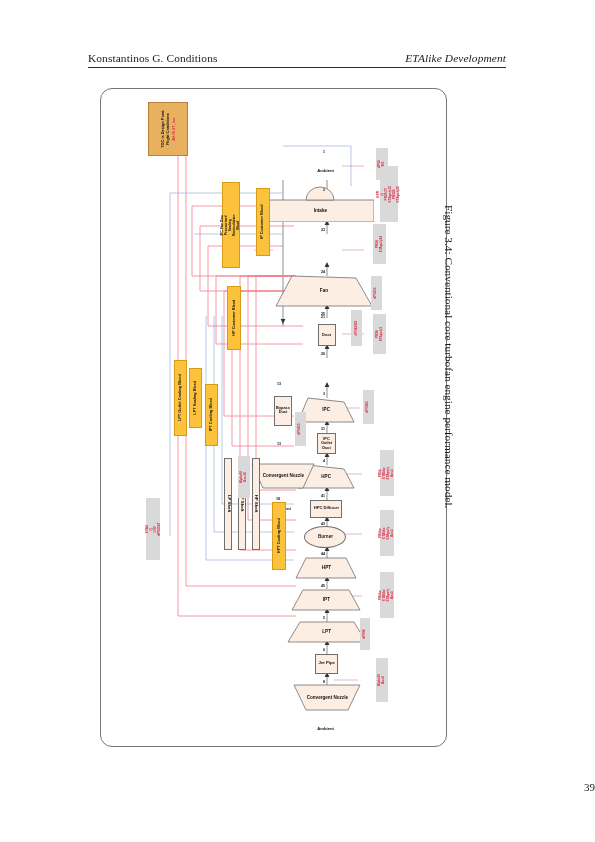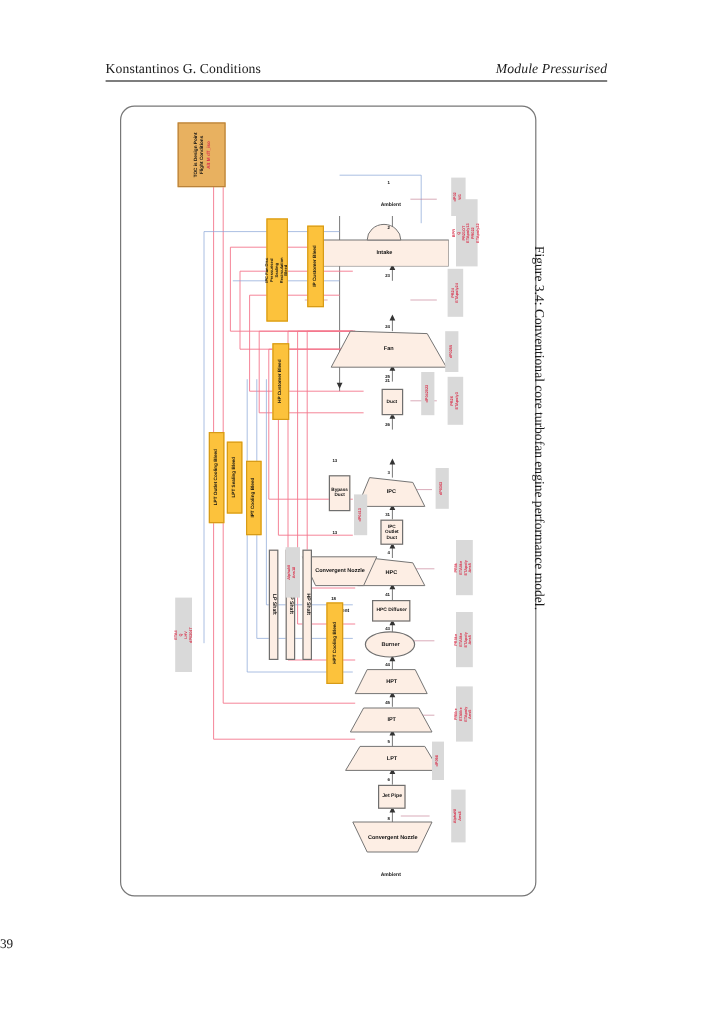--- a/index.html
+++ b/index.html
@@ -14,21 +14,21 @@
   
   #page-header{
     position:absolute;left:88px;top:52px;width:418px;
     display:flex;justify-content:space-between;align-items:flex-end;
     border-bottom:1px solid #2a2a2a;padding-bottom:3px;
   }
   #page-header .hdr-left{font-size:11.4px;letter-spacing:.1px;}
   #page-header .hdr-right{font-size:11.4px;font-style:italic;letter-spacing:.1px;}
 
   #page-number{
-    position:absolute;left:0;top:781px;width:595px;text-align:left;
+    position:absolute;left:0;top:781px;width:595px;text-align:right;
     font-size:11px;
   }
 
   
   #figure-caption{
     position:absolute;
     left:455px;top:205px;
     width:410px;height:20px;
     transform:rotate(90deg);
     transform-origin:0 0;
@@ -124,21 +124,21 @@
   .statnum span{display:block;transform:rotate(180deg);}
 
   .intake-shell{position:absolute;}
   svg.lines{position:absolute;left:0;top:0;width:345px;height:657px;overflow:visible;}
 </style>
 </head>
 <body>
 
 <div id="page-header">
   <div class="hdr-left">Konstantinos G. Conditions</div>
-  <div class="hdr-right">Module Pressurised</div>
+  <div class="hdr-right">ETAlike Development</div>
 </div>
 
 <div id="figure-frame">
   <div id="diagram-rot">
     <div id="canvas">
 
       <svg class="lines" viewBox="0 0 345 657">
         <g stroke="#444" stroke-width=".6" fill="none">
 
           <path d="M119,61 L119,72"></path>

